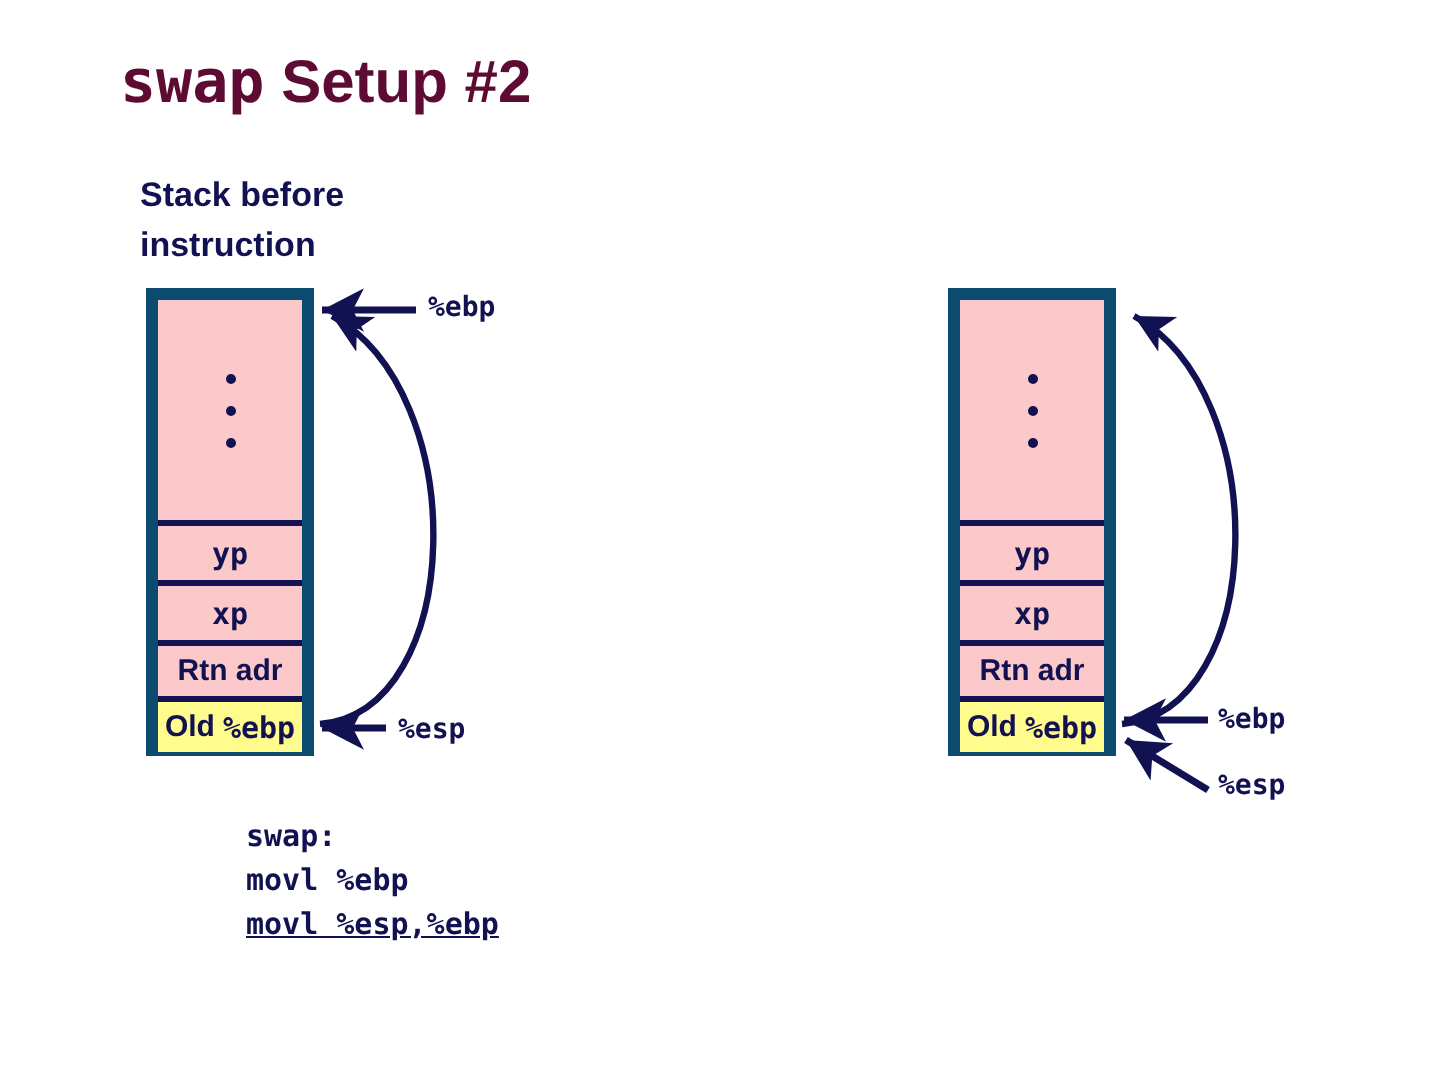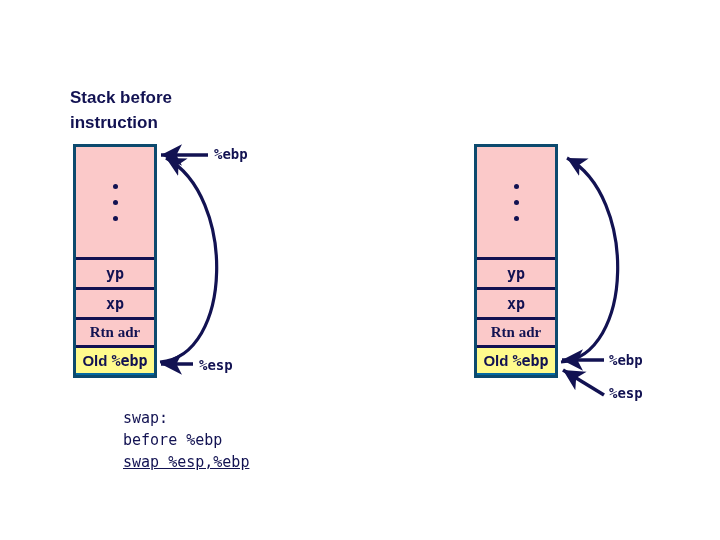--- a/index.html
+++ b/index.html
@@ -51,23 +51,23 @@
     color: #121252;
     line-height: 1.45;
     white-space: pre-line;
   }
   #heading-left  { left: 56px;  top: 86px;  width: 190px; margin-left: 14px; }
   #heading-right { left: 474px; top: 72px;  width: 150px; }
 
   
   .stack {
     position: absolute;
-    border: 3px solid #0c4a6e;
+    border: 6px solid #0c4a6e;
     box-sizing: border-box;
-    background: #0369a1;
+    background: #5eead4;
   }
   #stack-left  { left: 73px;  top: 144px; width: 84px;  height: 234px; }
   #stack-right { left: 474px; top: 144px; width: 84px;  height: 234px; }
 
   .cell {
     box-sizing: border-box;
     background: #FBC9C9;
     color: #121252;
     display: flex;
     align-items: center;
@@ -90,21 +90,21 @@
   }
 
   .cell-var {
     height: 30px;
     font-family: "DejaVu Sans Mono", "Liberation Mono", monospace;
     font-size: 15px;
     font-weight: bold;
   }
   .cell-rtn {
     height: 28px;
-    font-family: Liberation Serif, serif;
+    font-family: Liberation Sans, sans-serif;
     font-size: 15px;
     font-weight: bold;
   }
   .cell-old {
     height: 28px;
     background: #FFFB8C;
     font-size: 15px;
     font-weight: bold;
     gap: 4px;
     text-align: center;
@@ -141,32 +141,35 @@
     pointer-events: none;
   }
 
   
   #code-block {
     position: absolute;
     left: 123px;
     top: 408px;
     font-family: "DejaVu Sans Mono", "Liberation Mono", monospace;
     font-size: 15px;
-    font-weight: normal;
+    font-weight: bold;
     color: #121252;
     line-height: 1.45;
   }
   #code-block .code-line { white-space: pre; }
   #code-block .code-line.underline { text-decoration: underline; }
 </style>
 </head>
 <body>
 
 <div id="slide">
 
+  <div id="slide-title">
+    <span class="mono">swap</span><span class="sans"> Setup #2</span>
+  </div>
 
   <div class="heading" id="heading-left">Stack before
 instruction</div>
 
   <div class="stack" id="stack-left">
     <div class="cell cell-dots">
       <span class="dot"></span>
       <span class="dot"></span>
       <span class="dot"></span>
     </div>
@@ -214,17 +217,17 @@
 
     <path d="M 561,362 C 634,356 637,196 567,158" stroke="#121252" stroke-width="3.2" fill="none" marker-end="url(#ah)"></path>
 
     <line x1="604" y1="360" x2="562" y2="360" stroke="#121252" stroke-width="3.5" marker-end="url(#ah)"></line>
 
     <line x1="604" y1="395" x2="563" y2="370" stroke="#121252" stroke-width="3.5" marker-end="url(#ah)"></line>
   </svg>
 
   <div id="code-block">
     <div class="code-line">swap:</div>
-    <div class="code-line">before %ebp</div>
-    <div class="code-line underline">swap %esp,%ebp</div>
+    <div class="code-line">movl %ebp</div>
+    <div class="code-line underline">movl %esp,%ebp</div>
   </div>
 
 </div>
 
 </body></html>

